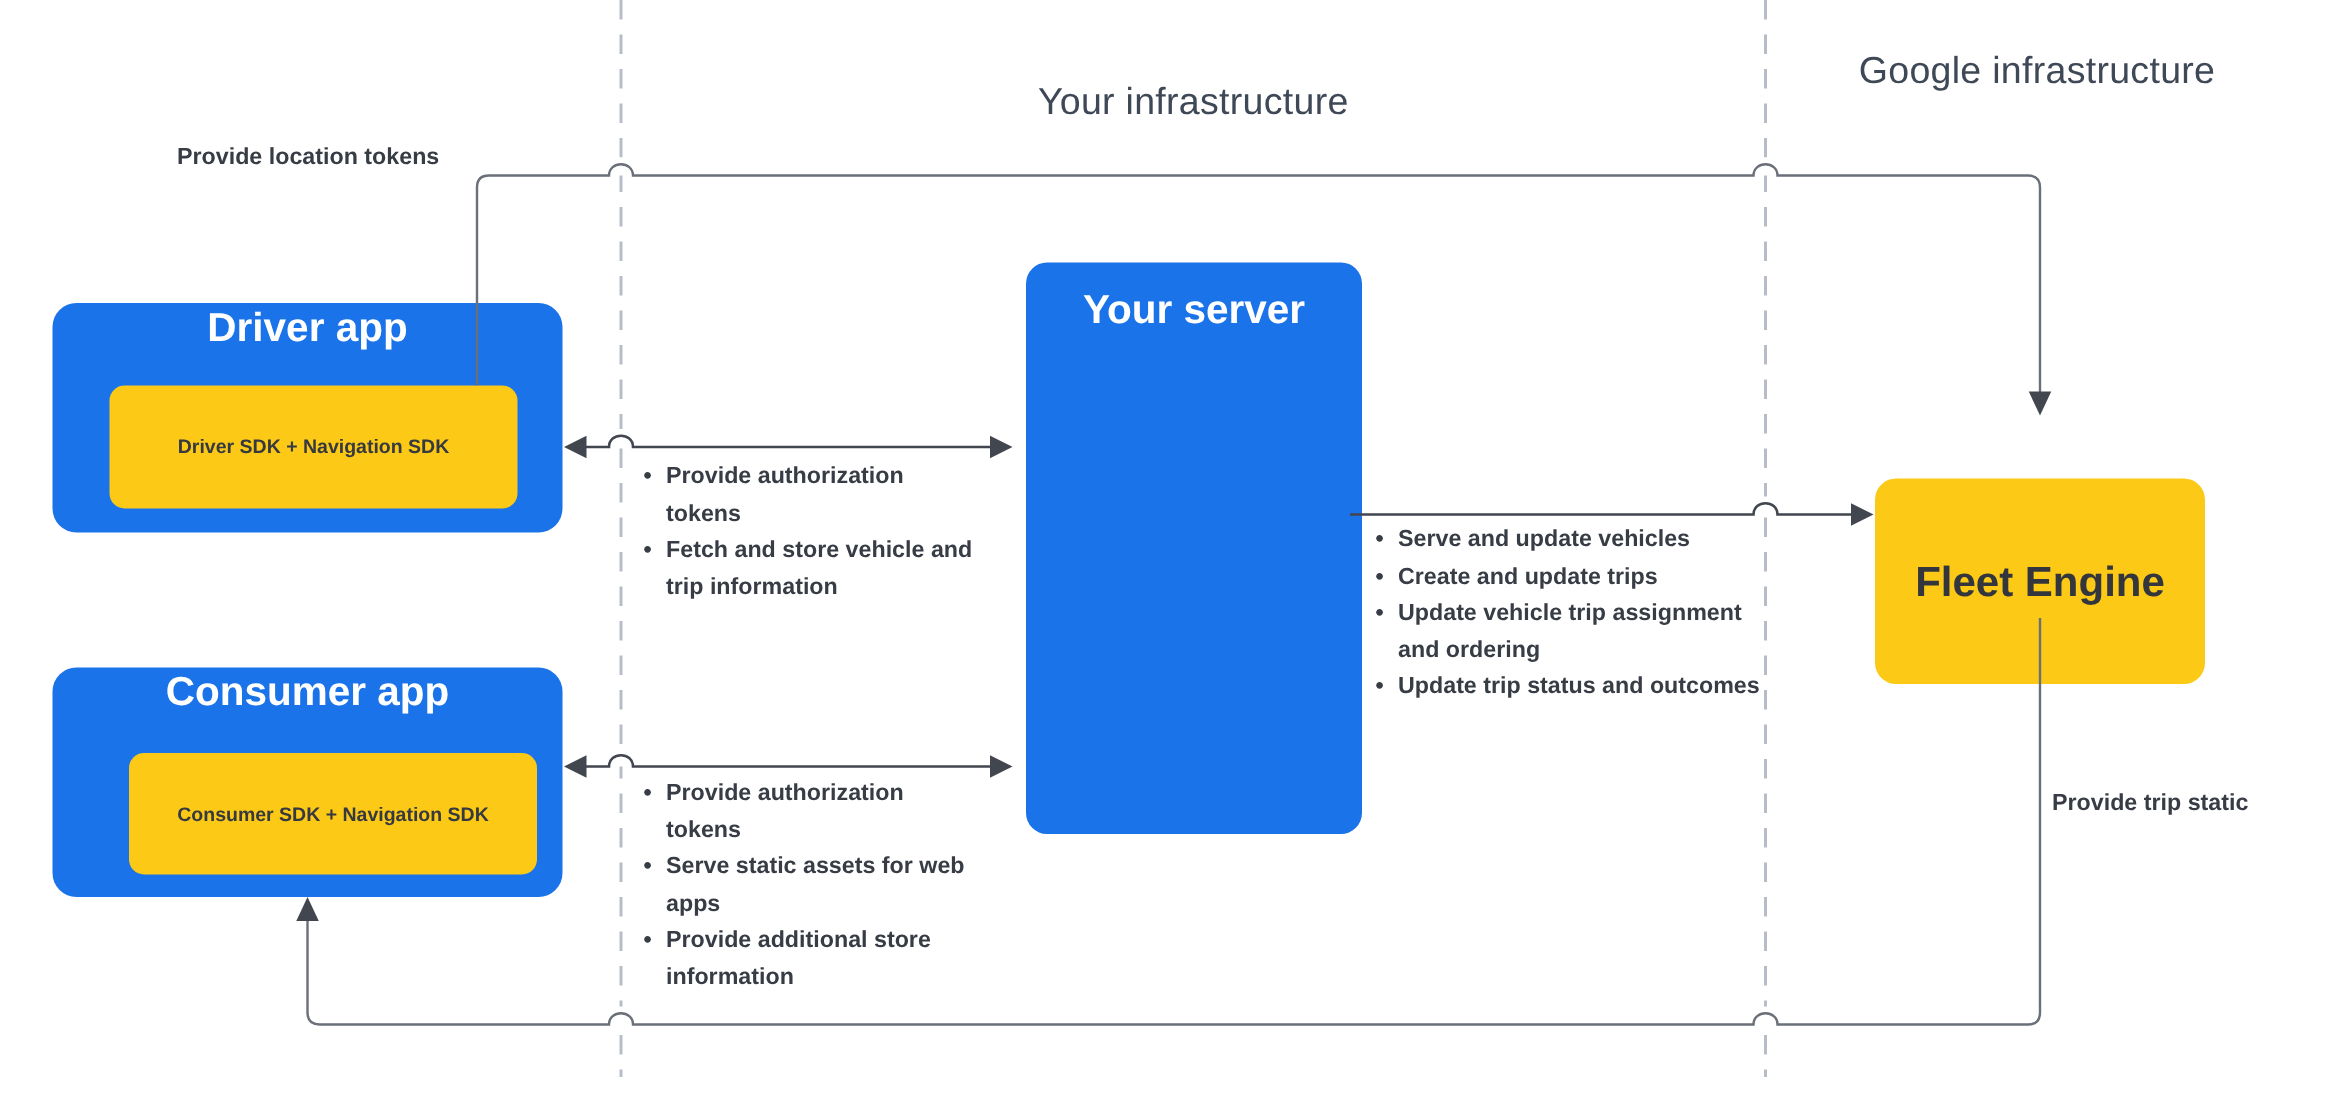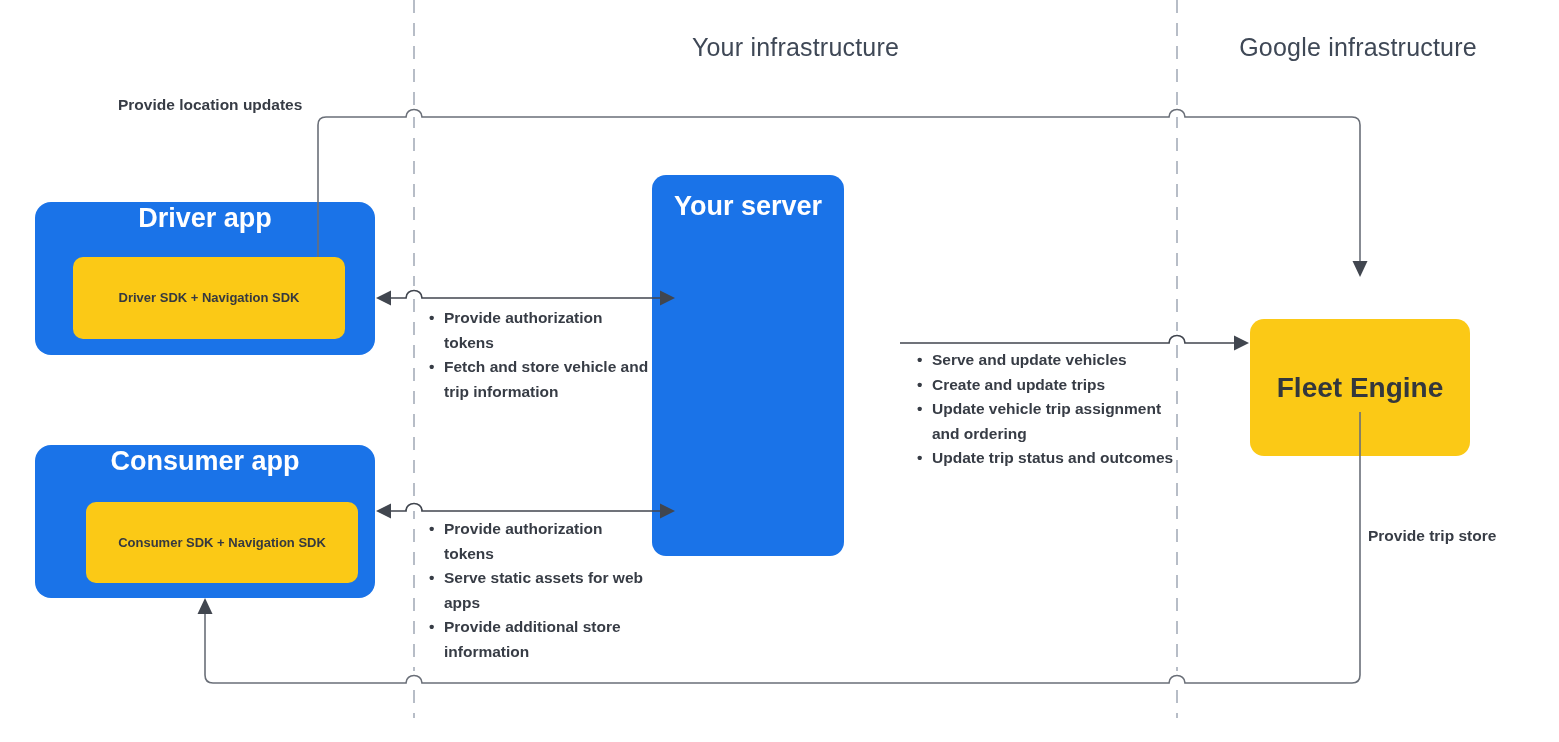--- a/index.html
+++ b/index.html
@@ -44,34 +44,34 @@
   .edge{stroke:var(--c-line); stroke-width:1.6; fill:none;}
   .edge-dark{stroke:var(--c-arrow); stroke-width:1.7; fill:none;}
   .arrowhead{fill:var(--c-arrow); stroke:none;}
   .hop-mask{fill:#fff; stroke:none;}
 </style>
 </head>
 <body>
 
 <div id="canvas">
 
-  <div class="col-header" style="left:414px;width:763px;">Your infrastructure</div>
+  <div class="col-header" style="left:414px;width:763px;margin-top:21px;">Your infrastructure</div>
   <div class="col-header" style="left:1177px;width:362px;">Google infrastructure</div>
 
   <div class="node" style="left:35px;top:202px;width:340px;height:153px;">
     <div class="node-title">Driver app</div>
     <div class="sdk-box" style="top:55px;height:82px;">Driver SDK + Navigation SDK</div>
   </div>
 
   <div class="node" style="left:35px;top:445px;width:340px;height:153px;">
     <div class="node-title">Consumer app</div>
     <div class="sdk-box" style="top:57px;height:81px;margin-left:13px;">Consumer SDK + Navigation SDK</div>
   </div>
 
-  <div class="node" style="left:652px;top:175px;width:192px;height:381px;border-radius:14px;">
+  <div class="node" style="left:684px;top:175px;width:224px;height:381px;border-radius:14px;">
     <div class="node-title" style="padding-top:16px;">Your server</div>
   </div>
 
   <div class="fleet">Fleet Engine</div>
 
   <svg id="connector-layer" width="1559" height="742" viewBox="0 0 1559 742">
 
     <line class="divider" x1="414" y1="0" x2="414" y2="718"></line>
     <line class="divider" x1="1177" y1="0" x2="1177" y2="718"></line>
 
@@ -98,22 +98,22 @@
     <polygon class="arrowhead" points="675,298 660,290.5 660,305.5"></polygon>
 
     <path class="edge-dark" d="M 389 511 L 406 511 C 406 501 422 501 422 511 L 662 511"></path>
     <polygon class="arrowhead" points="376,511 391,503.5 391,518.5"></polygon>
     <polygon class="arrowhead" points="675,511 660,503.5 660,518.5"></polygon>
 
     <path class="edge-dark" d="M 900 343 L 1169 343 C 1169 333 1185 333 1185 343 L 1236 343"></path>
     <polygon class="arrowhead" points="1249,343 1234,335.5 1234,350.5"></polygon>
   </svg>
 
-  <div class="edge-label" style="left:118px;top:96px;">Provide location updates</div>
-  <div class="edge-label" style="left:1368px;top:527px;">Provide trip store</div>
+  <div class="edge-label" style="left:118px;top:96px;">Provide location tokens</div>
+  <div class="edge-label" style="left:1368px;top:527px;">Provide trip static</div>
 
   <ul class="bullets" style="left:427px;top:306px;width:222px;">
       <li>Provide authorization tokens</li>
       <li>Fetch and store vehicle and trip information</li>
     </ul>
   <ul class="bullets" style="left:427px;top:517px;width:222px;">
       <li>Provide authorization tokens</li>
       <li>Serve static assets for web apps</li>
       <li>Provide additional store information</li>
     </ul>

